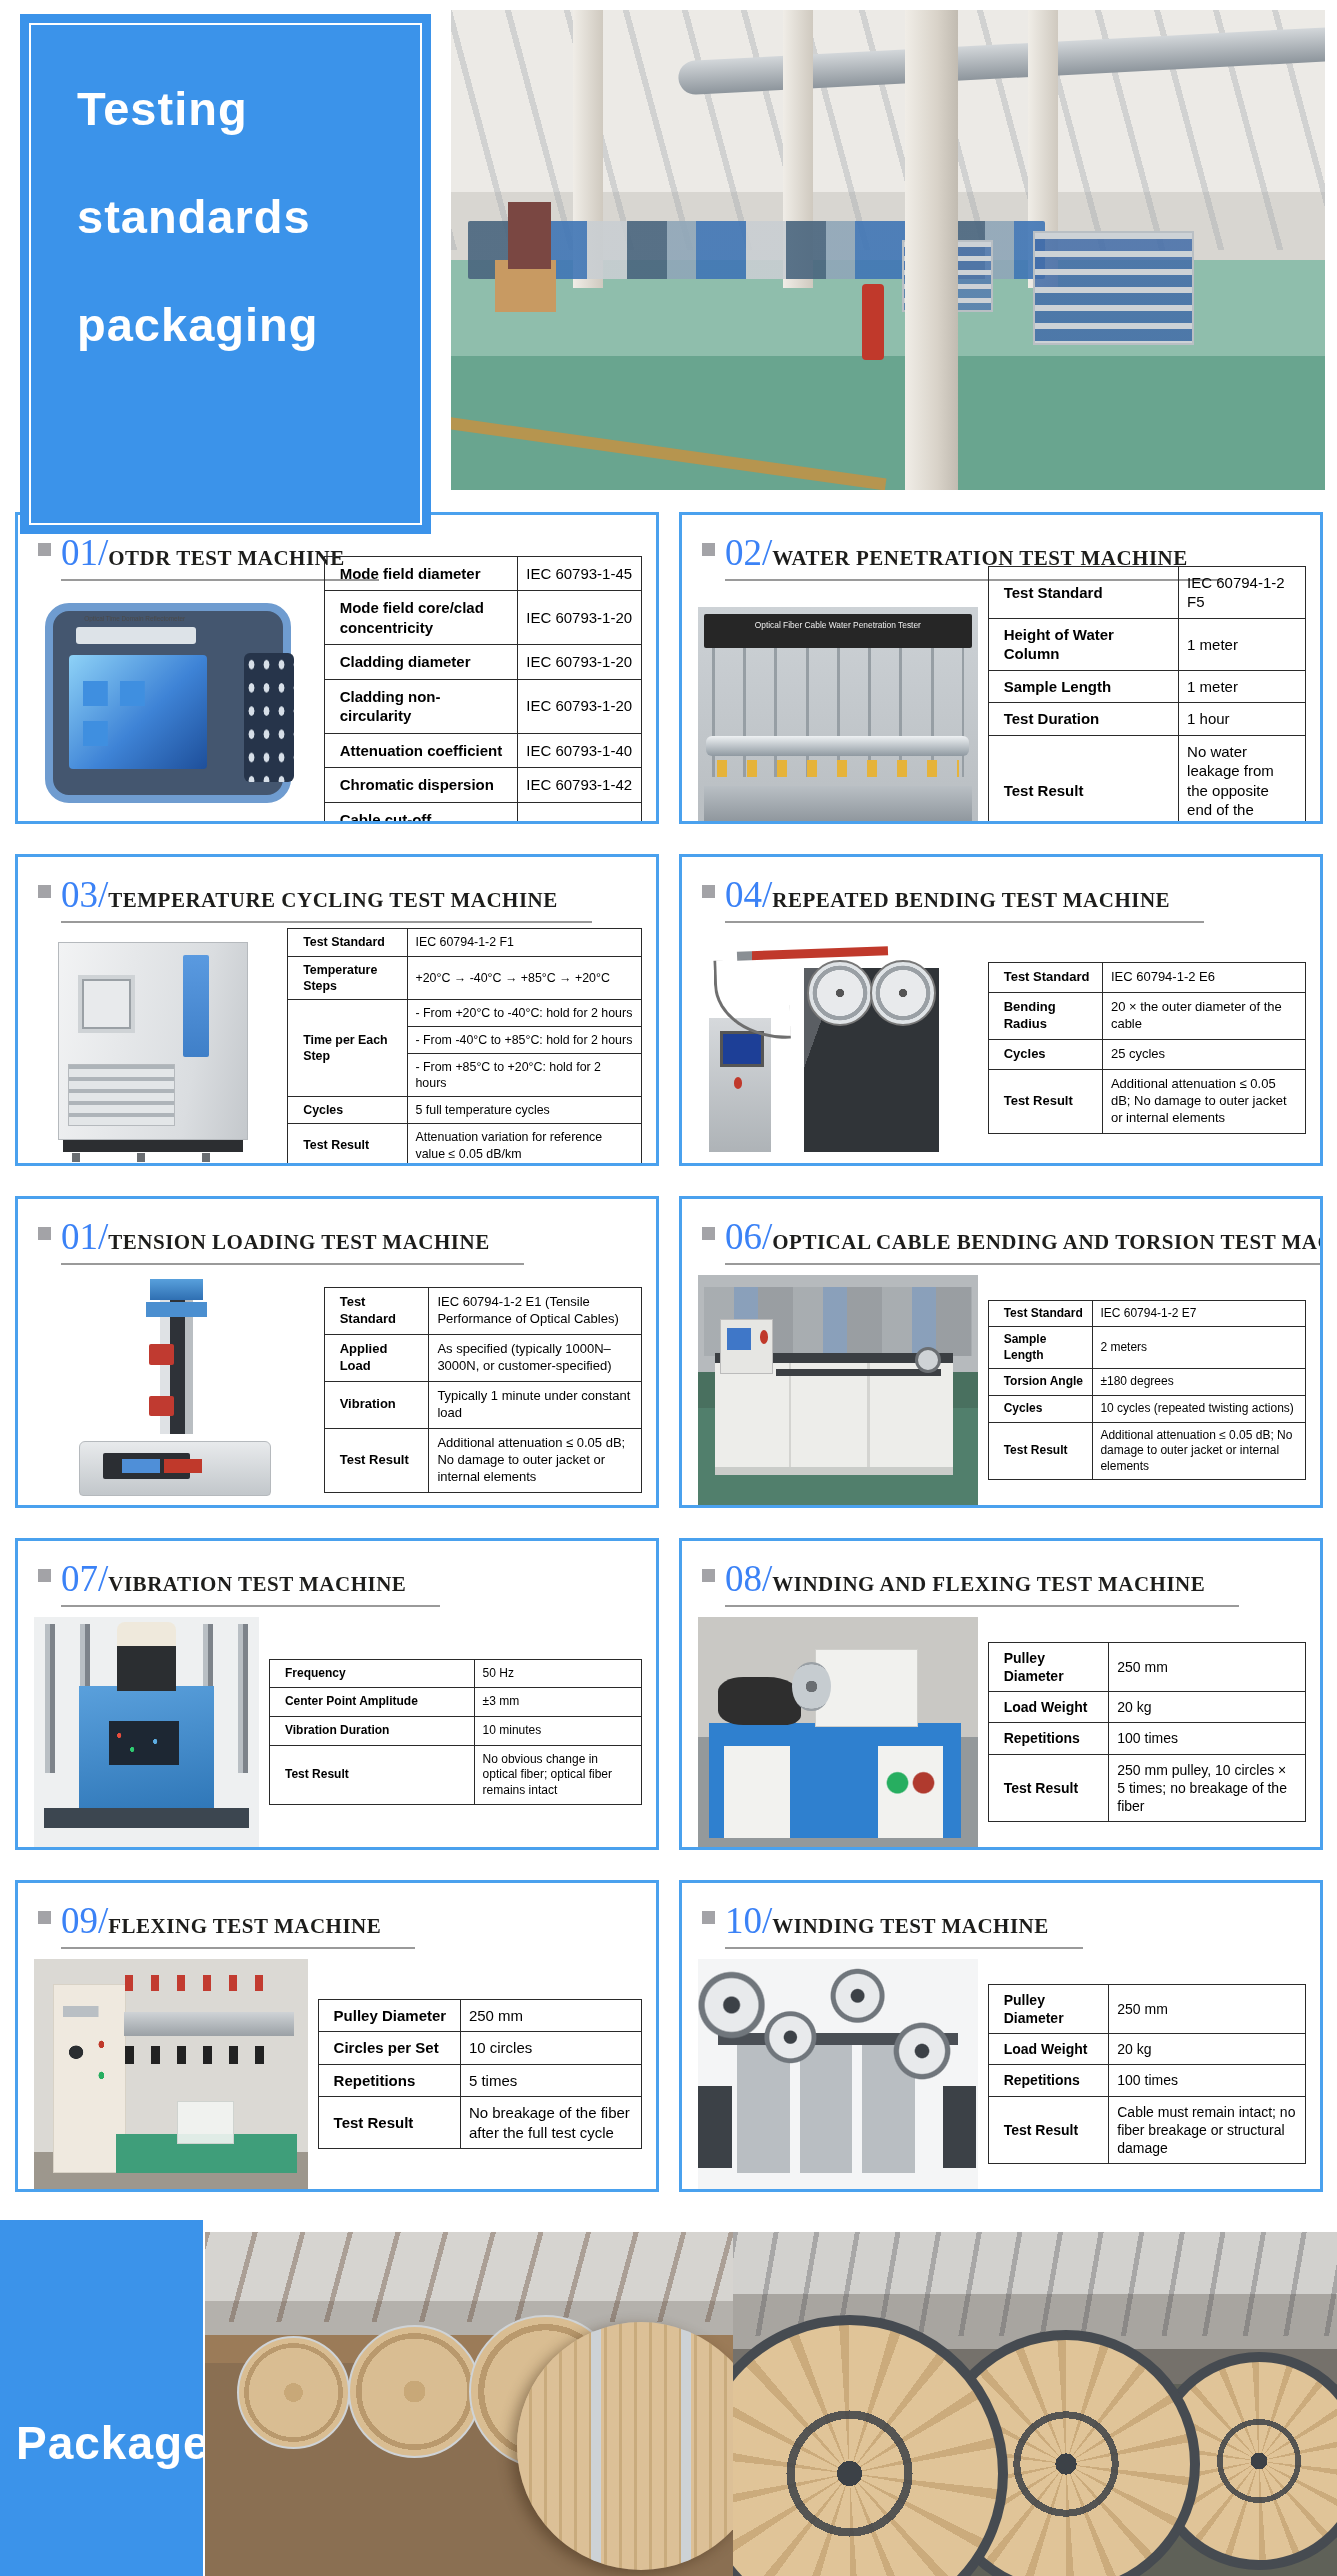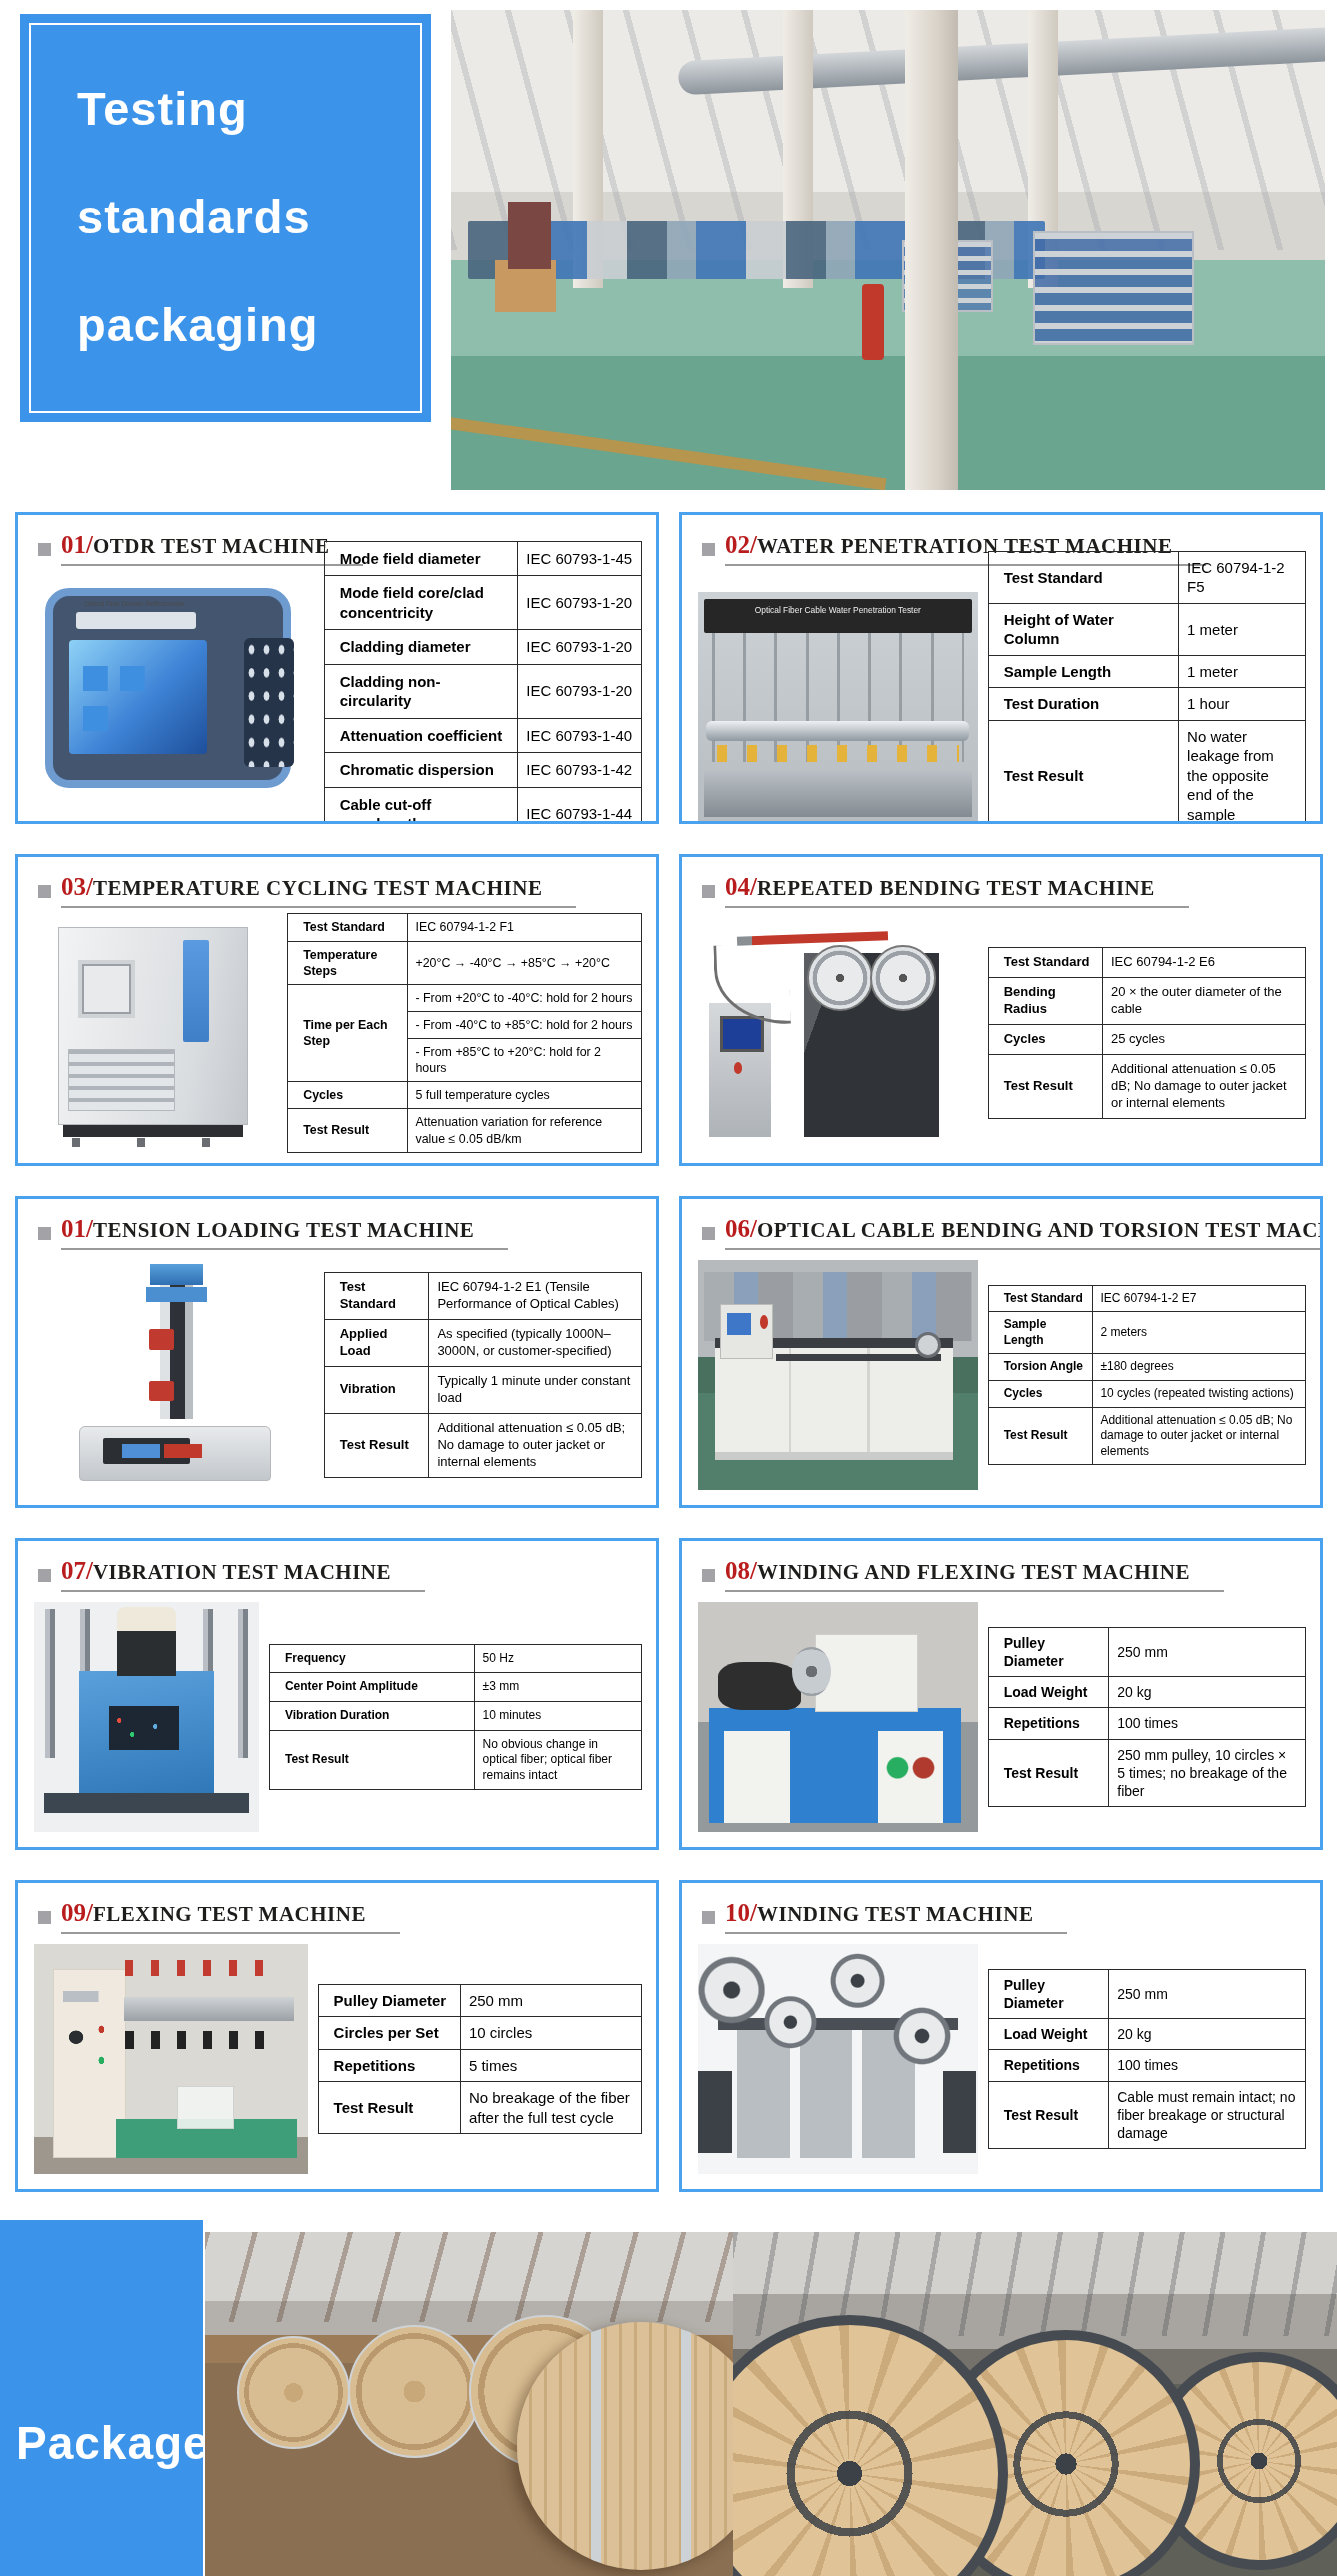--- a/index.html
+++ b/index.html
@@ -1,20 +1,20 @@
 <!DOCTYPE html>
 <html><head>
 <meta charset="utf-8">
 <style>
   html,body{margin:0;padding:0;background:#fff;}
   .page{width:1338px;background:#fff;font-family:"Liberation Sans","DejaVu Sans",sans-serif;color:#111;}
 
   
   .hero{position:relative;height:495px;}
-  .hero-blue{position:absolute;left:20px;top:14px;width:411px;height:408px;background:#3b93ea;}
+  .hero-blue{position:absolute;left:20px;top:14px;width:411px;height:520px;background:#3b93ea;}
   .hero-blue::after{content:"";position:absolute;inset:9px;border:2px solid #ffffff;pointer-events:none;}
   .hero-text{position:relative;padding:71px 0 0 57px;display:flex;flex-direction:column;gap:61px;}
   .hero-line{font-size:47px;font-weight:800;color:#fff;letter-spacing:1px;line-height:1;}
   .hp{position:absolute;left:451px;top:10px;width:874px;height:480px;overflow:hidden;
       background:linear-gradient(#eceae6 0 38%,#d8d6d1 38% 52%,#8fbeac 52% 72%,#69a58f 72% 100%);}
   .hp-beams{position:absolute;left:0;right:0;top:0;height:50%;background:repeating-linear-gradient(75deg,rgba(158,164,170,.35) 0 6px,transparent 6px 57px);}
   .hp-duct{position:absolute;left:26%;top:7%;right:-2%;height:7%;background:linear-gradient(#d3d7da,#8d959c);border-radius:20px 0 0 20px;transform:rotate(-3deg);}
   .hp-col{position:absolute;top:0;height:58%;width:3.4%;background:linear-gradient(90deg,#f0ede7,#cfc9bf);}
   .hp-col.c1{left:14%;} .hp-col.c2{left:38%;} .hp-col.c3{left:66%;}
   .hp-pillar{position:absolute;left:52%;top:0;bottom:0;width:6%;background:linear-gradient(90deg,#f0ede7,#d9d3c9 60%,#c1bbb1);}
@@ -26,21 +26,21 @@
   .hp-ext{position:absolute;left:47%;top:57%;width:2.6%;height:16%;background:#c0392b;border-radius:4px;}
   .hp-door{position:absolute;left:6.5%;top:40%;width:5%;height:14%;background:#7a4742;}
   .hp-fline{position:absolute;left:-5%;bottom:7%;width:55%;height:2.4%;background:#c9913f;transform:rotate(8deg);opacity:.8;}
 
   
   .grid{display:grid;grid-template-columns:644px 644px;column-gap:20px;row-gap:30px;padding:17px 13px 0 15px;}
   .card{box-sizing:border-box;height:312px;border:3px solid #4aa1ee;background:#fff;padding:12px 14px 8px 16px;overflow:hidden;}
   .card-title{margin:4px 0 0 4px;font-family:"Liberation Serif","DejaVu Serif",serif;display:flex;align-items:flex-start;}
   .bullet{width:13px;height:13px;background:#a3a3a7;margin:12px 10px 0 0;flex:0 0 auto;}
   .tw{border-bottom:2px solid #9a9a9a;padding:0 34px 5px 0;white-space:nowrap;}
-  .num{font-size:25px;font-weight:700;color:#b91c1c;}
+  .num{font-size:37px;font-weight:400;color:#3b82f6;}
   .ttl{font-size:21px;font-weight:600;color:#1d1d1b;letter-spacing:0.5px;}
   .card-body{display:flex;gap:10px;margin-top:10px;height:230px;align-items:center;}
   .machine{flex:0 0 46%;height:100%;position:relative;overflow:hidden;}
   .machine i{position:absolute;display:block;}
   .mcap{position:absolute;z-index:3;font-style:normal;}
   .mcap:empty{display:none;}
   .spec-table{flex:1;border-collapse:collapse;width:100%;}
   .spec-table td{border:1px solid #2a2a2a;padding:6px 8px;font-size:14px;line-height:1.3;color:#000;vertical-align:middle;}
   .spec-table .lbl{font-weight:700;padding-left:15px;}
   .sec-1 .lbl{width:61%;} .sec-1 td{font-size:15px;padding:7px 8px;}

